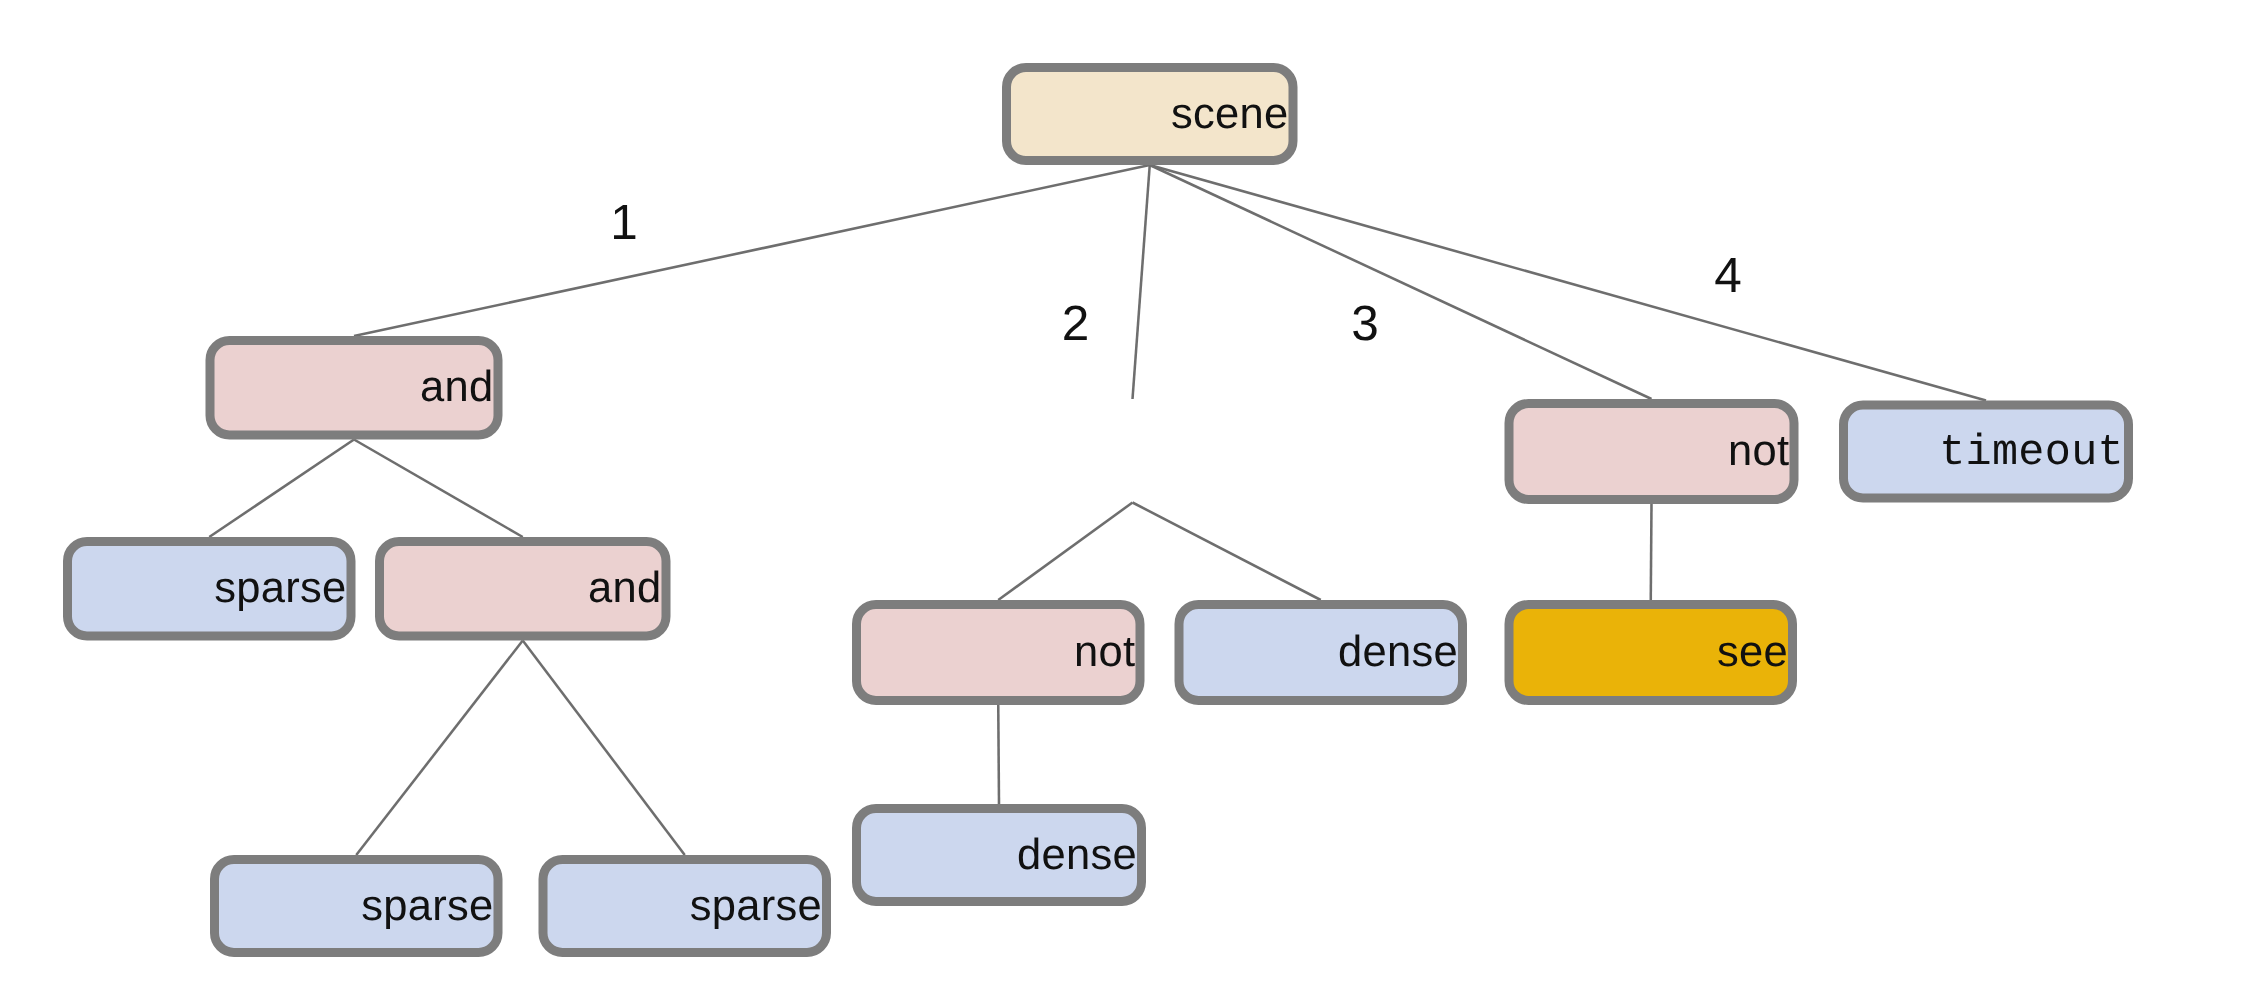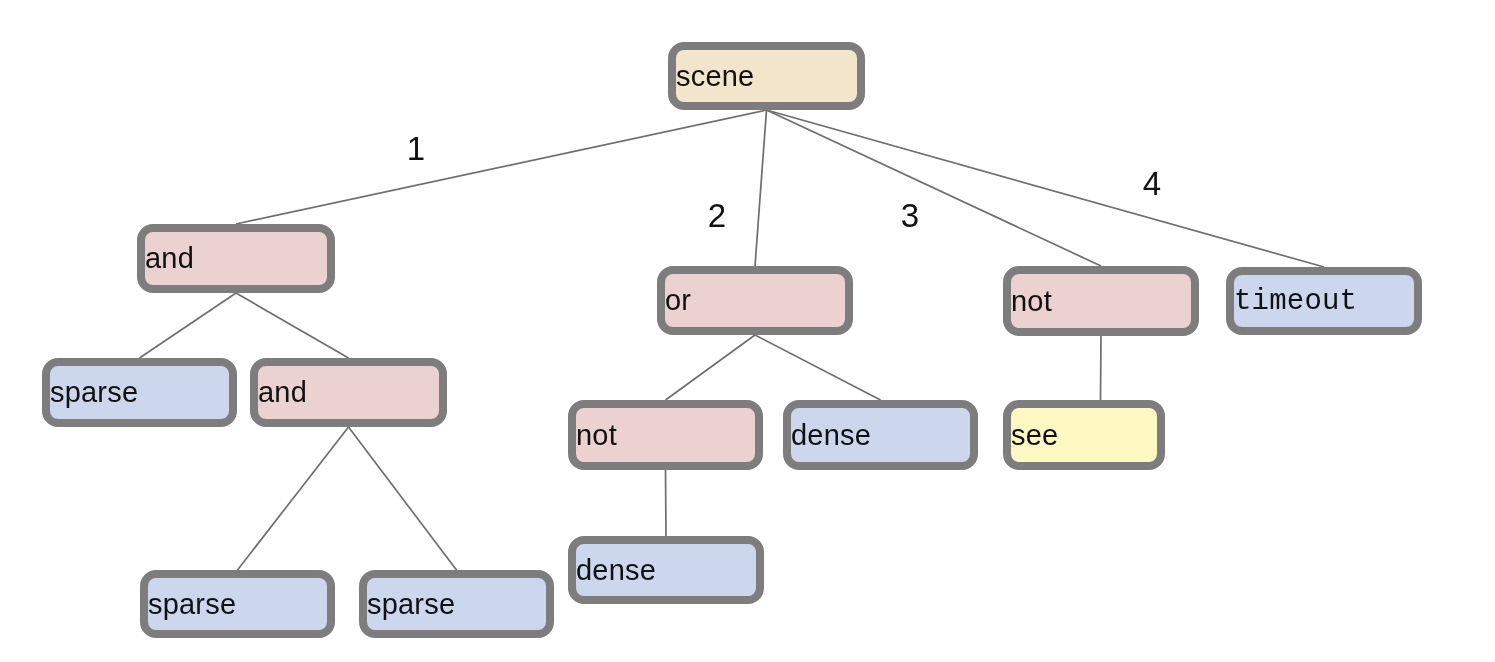--- a/index.html
+++ b/index.html
@@ -19,25 +19,25 @@
     position: absolute;
     left: 0;
     top: 0;
     width: 1495px;
     height: 662px;
     pointer-events: none;
   }
   .node {
     position: absolute;
     box-sizing: border-box;
-    border: 8px solid #c2410c;
+    border: 6px solid #c2410c;
     border-radius: 16px;
     display: flex;
     align-items: center;
-    justify-content: flex-start;
+    justify-content: flex-end;
     font-size: 29px;
     color: #111111;
     letter-spacing: 0.2px;
   }
   .edge-label {
     position: absolute;
     transform: translate(-50%, -50%);
     font-size: 33px;
     color: #111111;
     line-height: 1;
@@ -64,42 +64,39 @@
 <div class="edge-label" style="left: 416px; top: 148px;">1</div>
     <div class="edge-label" style="left: 717px; top: 215px;">2</div>
     <div class="edge-label" style="left: 910px; top: 215px;">3</div>
     <div class="edge-label" style="left: 1152px; top: 183px;">4</div>
     <div class="node" style="left: 668px; top: 42px; width: 197px; height: 68px; background: rgb(243, 229, 203); border-color: rgb(125, 125, 125);">
       <span>scene</span>
     </div>
     <div class="node" style="left: 137px; top: 224px; width: 198px; height: 69px; background: rgb(235, 209, 208); border-color: rgb(125, 125, 125);">
       <span>and</span>
     </div>
-    <div class="node" style="left: 657px; top: 266px; width: 196px; height: 69px; background: rgb(235, 209, 208); border-color: rgb(125, 125, 125);">
-      <span>or</span>
-    </div>
     <div class="node" style="left: 1003px; top: 266px; width: 196px; height: 70px; background: rgb(235, 209, 208); border-color: rgb(125, 125, 125);">
       <span>not</span>
     </div>
     <div class="node" style="left: 1226px; top: 267px; width: 196px; height: 68px; background: rgb(204, 215, 238); border-color: rgb(125, 125, 125); font-family: Liberation Mono, monospace;">
       <span>timeout</span>
     </div>
     <div class="node" style="left: 42px; top: 358px; width: 195px; height: 69px; background: rgb(204, 215, 238); border-color: rgb(125, 125, 125);">
       <span>sparse</span>
     </div>
     <div class="node" style="left: 250px; top: 358px; width: 197px; height: 69px; background: rgb(235, 209, 208); border-color: rgb(125, 125, 125);">
       <span>and</span>
     </div>
     <div class="node" style="left: 568px; top: 400px; width: 195px; height: 70px; background: rgb(235, 209, 208); border-color: rgb(125, 125, 125);">
       <span>not</span>
     </div>
     <div class="node" style="left: 783px; top: 400px; width: 195px; height: 70px; background: rgb(204, 215, 238); border-color: rgb(125, 125, 125);">
       <span>dense</span>
     </div>
-    <div class="node" style="left: 1003px; top: 400px; width: 162px; height: 70px; background: #fef9c3; border-color: rgb(125, 125, 125);">
+    <div class="node" style="left: 1003px; top: 400px; width: 195px; height: 70px; background: #eab308; border-color: rgb(125, 125, 125);">
       <span>see</span>
     </div>
     <div class="node" style="left: 140px; top: 570px; width: 195px; height: 68px; background: rgb(204, 215, 238); border-color: rgb(125, 125, 125);">
       <span>sparse</span>
     </div>
     <div class="node" style="left: 359px; top: 570px; width: 195px; height: 68px; background: rgb(204, 215, 238); border-color: rgb(125, 125, 125);">
       <span>sparse</span>
     </div>
     <div class="node" style="left: 568px; top: 536px; width: 196px; height: 68px; background: rgb(204, 215, 238); border-color: rgb(125, 125, 125);">
       <span>dense</span>

